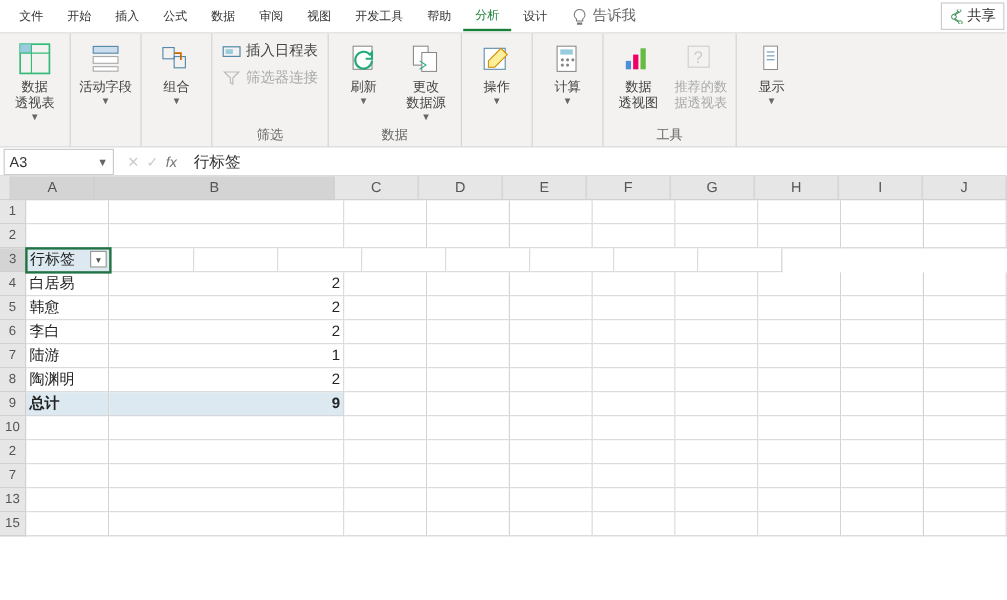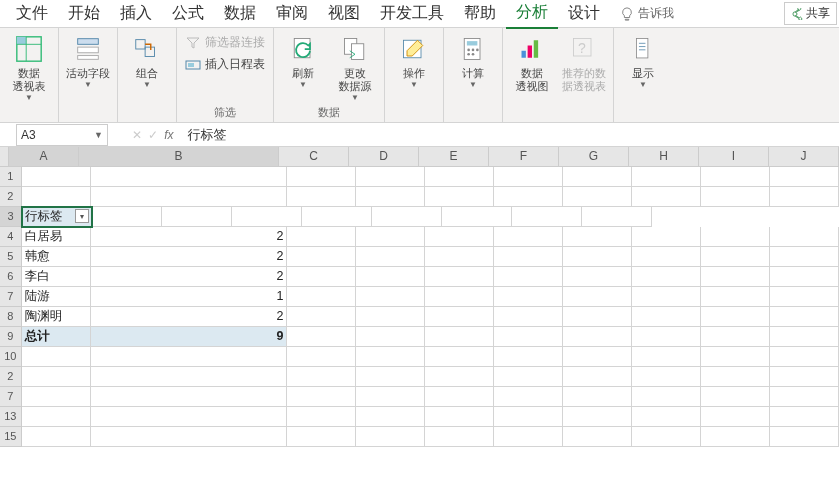--- a/index.html
+++ b/index.html
@@ -1,19 +1,19 @@
 <!DOCTYPE html>
 <html><head>
 <meta charset="utf-8">
 <style>
   * { box-sizing: border-box; margin: 0; padding: 0; }
   body { font-family: "Microsoft YaHei", sans-serif; font-size: 12px; background: #fff; color: #333; width: 839px; height: 500px; overflow: hidden; }
   
   .tabs { display: flex; align-items: center; background: #fff; height: 28px; border-bottom: 1px solid #d4d4d4; padding-left: 6px; }
-  .tab { padding: 4px 10px; font-size: 16px; color: #333; cursor: pointer; }
+  .tab { padding: 4px 10px; font-size: 10px; color: #333; cursor: pointer; }
   .tab.active { color: #1a7f37; border-bottom: 2px solid #1a7f37; font-weight: 500; }
   .tell-me { display: flex; align-items: center; margin-left: 10px; color: #666; gap: 4px; }
   .share-btn { margin-left: auto; margin-right: 2px; border: 1px solid #ccc; padding: 2px 6px; display: flex; align-items: center; gap: 3px; background: #fff; }
   
   .ribbon { background: #f3f2f1; border-bottom: 1px solid #d4d4d4; height: 95px; display: flex; }
   .group { display: flex; flex-direction: column; border-right: 1px solid #d4d4d4; padding: 2px 4px 1px; }
   .group-body { flex: 1; display: flex; align-items: flex-start; gap: 2px; }
   .group-label { text-align: center; font-size: 11px; color: #666; padding: 1px 0; }
   
   .big-btn { display: flex; flex-direction: column; align-items: center; justify-content: flex-start; width: 50px; padding: 3px 2px; gap: 2px; cursor: pointer; }
@@ -21,21 +21,21 @@
   .big-btn .lbl { font-size: 11px; text-align: center; line-height: 13px; color: #444; }
   .big-btn .caret { font-size: 8px; color: #666; line-height: 6px; }
   .big-btn.dim .lbl { color: #aaa; }
   
   .small-list { display: flex; flex-direction: column; gap: 1px; padding-top: 2px; }
   .small-btn { display: flex; align-items: center; gap: 4px; padding: 2px 4px; cursor: pointer; font-size: 12px; color: #444; }
   .small-btn.dim { color: #aaa; }
   .small-btn .sicon { width: 16px; height: 16px; display: inline-flex; align-items: center; justify-content: center; }
   
   .formula-bar { display: flex; align-items: center; height: 24px; border-bottom: 1px solid #d4d4d4; background: #fff; }
-  .name-box { width: 92px; height: 22px; border: 1px solid #ccc; margin: 0 16px; padding: 0 4px; display: flex; align-items: center; justify-content: space-between; background: #fff; }
+  .name-box { width: 92px; height: 22px; border: 1px solid #ccc; margin: 0 3px; padding: 0 4px; display: flex; align-items: center; justify-content: space-between; background: #fff; }
   .name-box .dd { font-size: 9px; color: #666; }
   .fx-btns { display: flex; gap: 6px; padding: 0 8px; color: #999; align-items: center; }
   .fx-input { flex: 1; border: none; outline: none; padding: 0 6px; font-size: 13px; color: #333; }
   
   .grid-wrap { position: relative; }
   .col-headers { display: flex; height: 20px; background: #e6e6e6; }
   .corner { width: 22px; border-right: 1px solid #ccc; border-bottom: 1px solid #ccc; background: #e6e6e6; }
   .col-h { border-right: 1px solid #ccc; border-bottom: 1px solid #ccc; text-align: center; line-height: 19px; font-size: 12px; color: #555; background: #e6e6e6; }
   .col-h.sel { background: #d4d4d4; }
   
@@ -135,37 +135,37 @@
         <span class="lbl">组合</span>
         <span class="caret">▼</span>
       </div>
     </div>
     <div class="group-label"></div>
   </div>
 
   <div class="group">
     <div class="group-body">
       <div class="small-list">
-        <div class="small-btn dim">
-          <span class="sicon">
-              <svg width="16" height="16" viewBox="0 0 16 16">
-                <path d="M2 3h12l-5 5v5l-2-1V8z" fill="none" stroke="#bbb"></path>
-              </svg>
-            </span>
-          <span>筛选器连接</span>
-        </div>
         <div class="small-btn">
           <span class="sicon">
               <svg width="16" height="16" viewBox="0 0 16 16">
                 <rect x="1" y="4" width="14" height="8" fill="none" stroke="#58a"></rect>
                 <rect x="3" y="6" width="6" height="4" fill="#9cd"></rect>
               </svg>
             </span>
           <span>插入日程表</span>
         </div>
+        <div class="small-btn dim">
+          <span class="sicon">
+              <svg width="16" height="16" viewBox="0 0 16 16">
+                <path d="M2 3h12l-5 5v5l-2-1V8z" fill="none" stroke="#bbb"></path>
+              </svg>
+            </span>
+          <span>筛选器连接</span>
+        </div>
       </div>
     </div>
     <div class="group-label">筛选</div>
   </div>
 
   <div class="group">
     <div class="group-body">
       <div class="big-btn">
         <span class="icon">
             <svg width="28" height="28" viewBox="0 0 32 32">
@@ -246,20 +246,21 @@
         <span class="icon">
             <svg width="28" height="28" viewBox="0 0 32 32">
               <rect x="4" y="4" width="20" height="20" fill="none" stroke="#ccc"></rect>
               <text x="9" y="20" font-size="16" fill="#ccc">?</text>
             </svg>
           </span>
         <span class="lbl" style="white-space:pre-line">推荐的数
 据透视表</span>
       </div>
     </div>
+    <div class="group-label">工具</div>
   </div>
 
   <div class="group" style="border-right:none">
     <div class="group-body">
       <div class="big-btn">
         <span class="icon">
             <svg width="26" height="28" viewBox="0 0 32 32">
               <rect x="8" y="3" width="14" height="24" fill="#fff" stroke="#888"></rect>
               <line x1="11" y1="9" x2="19" y2="9" stroke="#58a"></line>
               <line x1="11" y1="13" x2="19" y2="13" stroke="#58a"></line>

